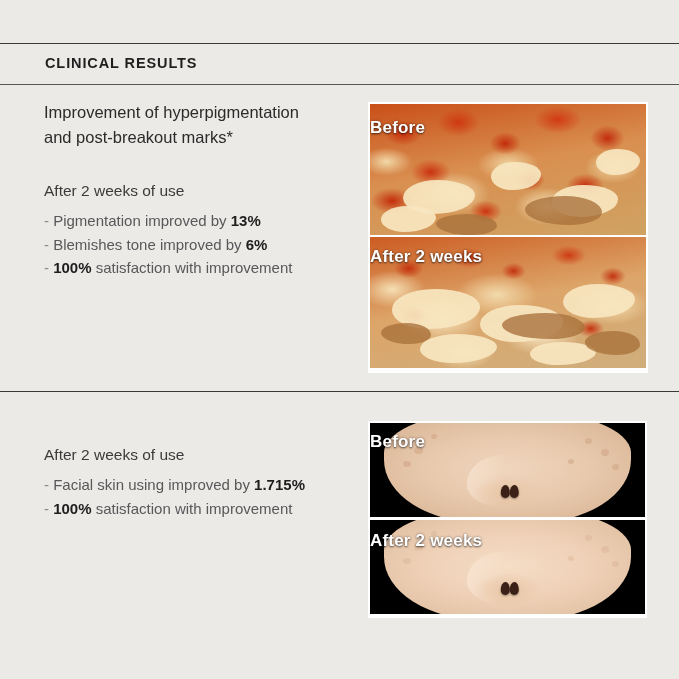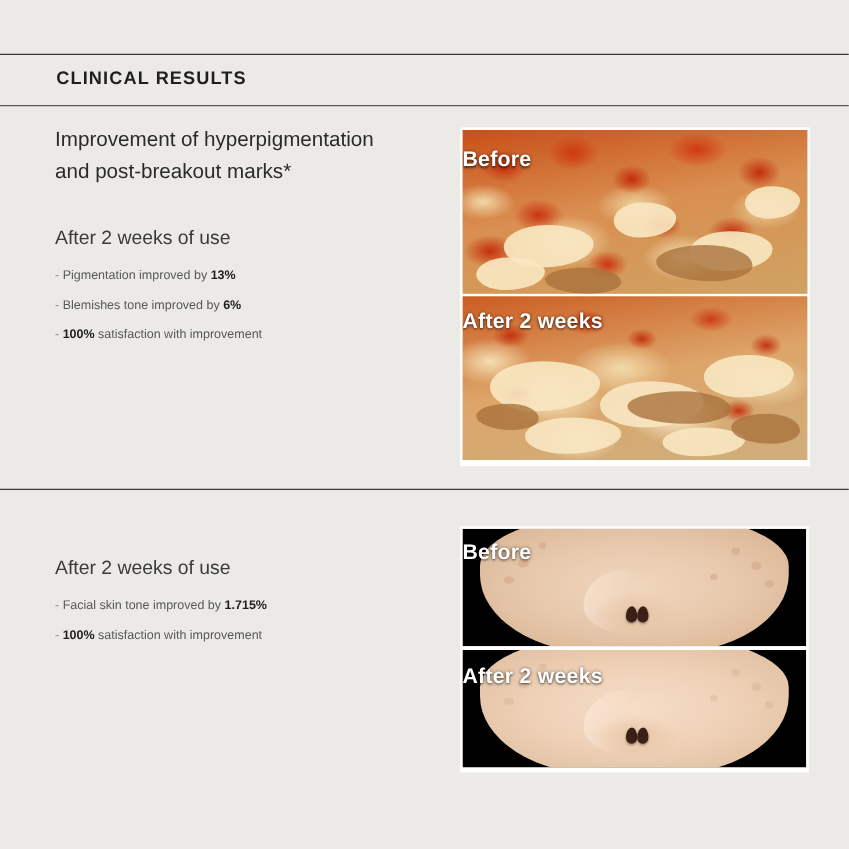--- a/index.html
+++ b/index.html
@@ -70,21 +70,21 @@
   }
   .block-1 .subhead { margin-top: 32px; }
   .block-2 .subhead { margin-top: 32px; }
 
   .bullets {
     list-style: none;
     margin: 0;
     padding: 0;
   }
   .bullets li {
-    font-size: 10px;
+    font-size: 15px;
     line-height: 23.5px;
     color: #58585a;
     white-space: nowrap;
   }
   .block-1 .bullets { margin-top: 9px; }
   .block-2 .bullets { margin-top: 9px; }
 
   .bullets li .dash { color: #8b8b8b; }
   .bullets li b {
     color: #1d1d1d;
@@ -318,21 +318,21 @@
     </div>
   </div>
 
   <div class="rule rule-mid"></div>
 
   <div class="block block-2">
     <div class="subhead">After 2 weeks of use</div>
     <ul class="bullets">
       <li>
         <span class="dash">-</span>
-        <span>Facial skin tone improved by </span><b>1.715%</b><span></span>
+        <span>Facial skin using improved by </span><b>1.715%</b><span></span>
       </li>
       <li>
         <span class="dash">-</span>
         <span></span><b>100%</b><span> satisfaction with improvement</span>
       </li>
     </ul>
   </div>
 
   <div class="figure fig-face">
     <div class="pane pane-before">

